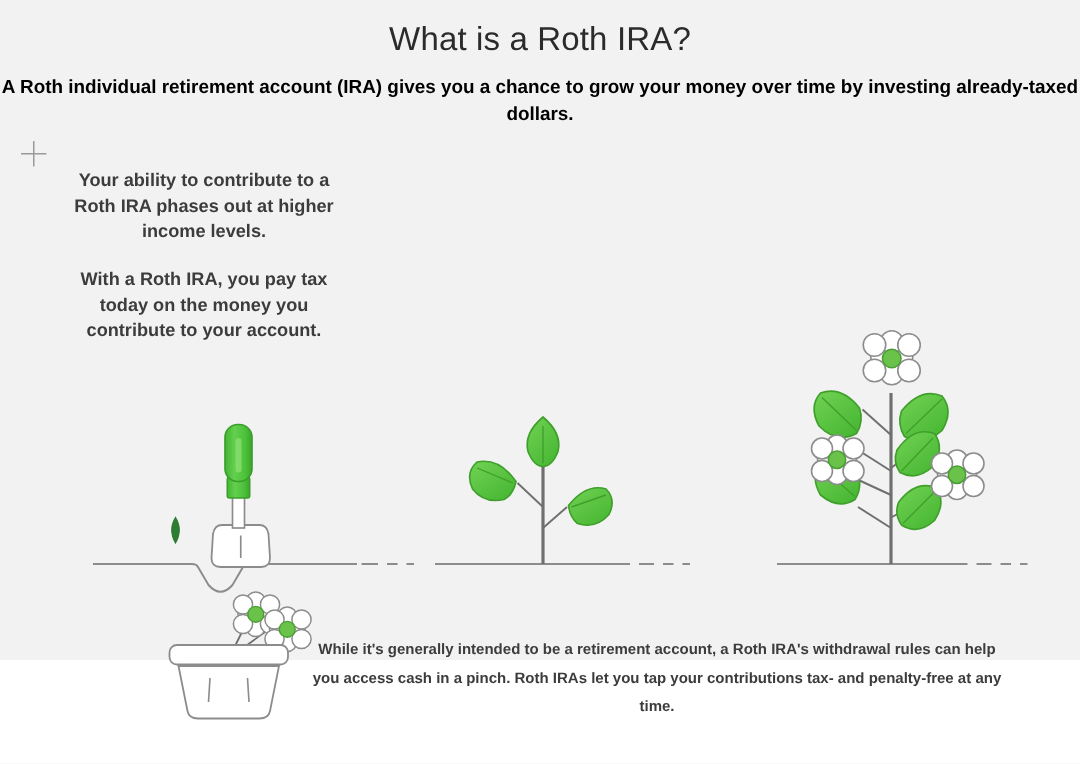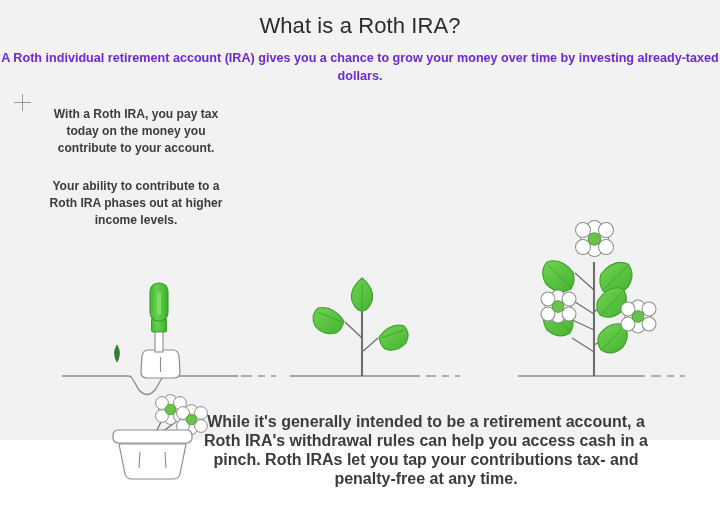--- a/index.html
+++ b/index.html
@@ -34,21 +34,21 @@
     font-size: 22px;
     font-weight: 400;
     color: #2b2b2b;
     letter-spacing: 0.1px;
   }
   .subtitle {
     margin: 0;
     padding-top: 10px;
     font-size: 12.6px;
     line-height: 18px;
-    color: #6d28d9;
+    color: #000000;
     font-weight: 600;
   }
 
   
   .columns {
     position: absolute;
     top: 92px;
     left: 0;
     width: 720px;
     display: flex;
@@ -113,44 +113,44 @@
     left: 0;
     top: 400px;
     width: 720px;
     height: 80px;
   }
   .footer-text {
     position: absolute;
     left: 196px;
     top: 12px;
     width: 460px;
-    margin: 0;
-    font-size: 16px;
+    margin: 12px;
+    font-size: 10px;
     line-height: 19px;
     color: #3c3c3c;
     font-weight: 600;
     text-align: center;
   }
 </style>
 </head>
 <body>
 
 <div class="infographic">
 
   <div class="header">
     <h1 class="title">What is a Roth IRA?</h1>
     <p class="subtitle">A Roth individual retirement account (IRA) gives you a chance to grow your money over time by investing already-taxed dollars.</p>
   </div>
 
   <div class="columns">
 
     <div class="column col-1">
       <span class="plus-icon"></span>
+      <p class="col-text second">Your ability to contribute to a Roth IRA phases out at higher income levels.</p>
       <p class="col-text">With a Roth IRA, you pay tax today on the money you contribute to your account.</p>
-      <p class="col-text second">Your ability to contribute to a Roth IRA phases out at higher income levels.</p>
     </div>
 
 
 
   </div>
 
   <div class="stage">
     <svg width="720" height="509" viewBox="0 0 720 509" xmlns="http://www.w3.org/2000/svg">
       <defs>
         <linearGradient id="handleGrad" x1="0" y1="0" x2="1" y2="0">

